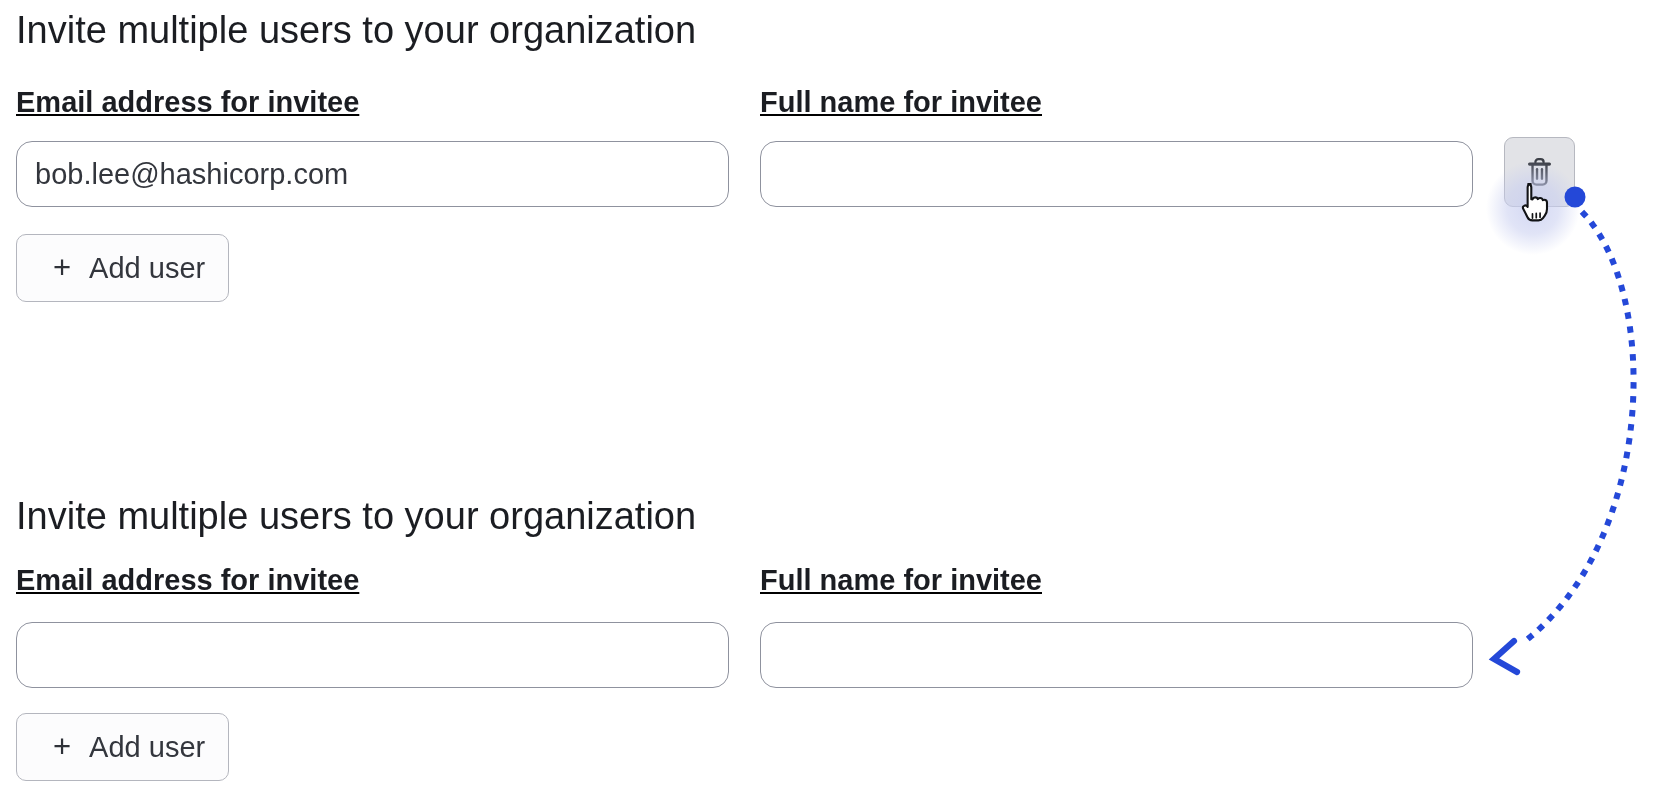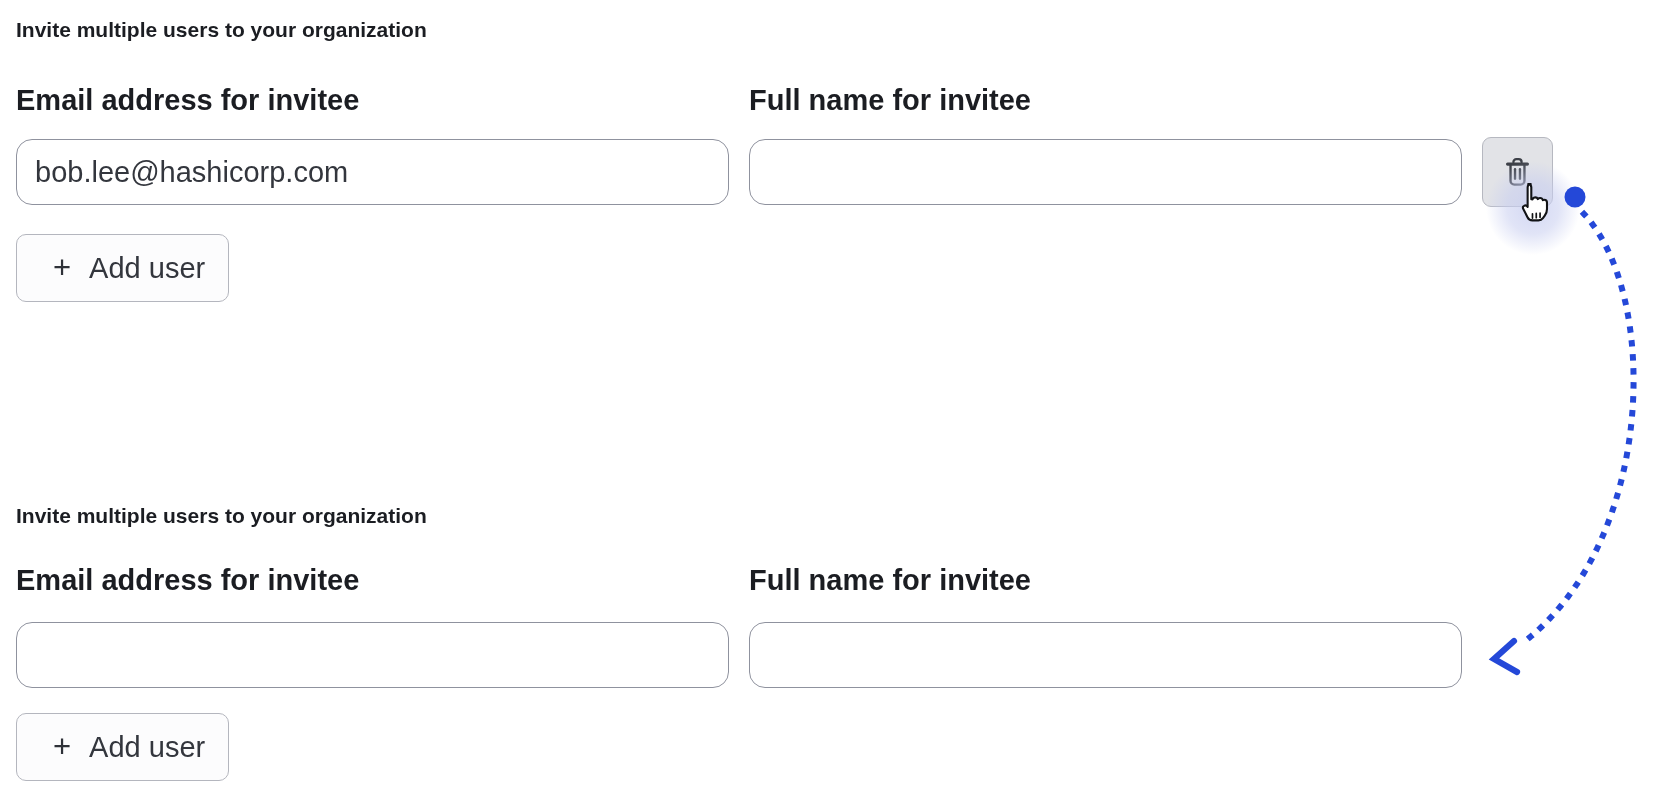--- a/index.html
+++ b/index.html
@@ -18,28 +18,28 @@
   html,body{background:#ffffff;}
   body{font-family:"Liberation Sans","DejaVu Sans",sans-serif;}
   .page{
     position:relative;
     width:1672px;height:800px;
     background:#ffffff;
     overflow:hidden;
   }
   .section{padding-left:16px;}
   .section h2{
-    font-size:21px;font-weight:700;line-height:36px;
+    font-size:38px;font-weight:400;line-height:36px;
     color:var(--text-dark);
     letter-spacing:0;
   }
   .section-1 h2{margin-top:12px;}
   .section-2{margin-top:196px;}
   .fields-row{
-    display:flex;gap:20px;align-items:center;
+    display:flex;gap:31px;align-items:flex-end;text-decoration:underline;
   }
   .field{width:713px;}
   .field label{
     display:block;
     font-size:29px;font-weight:700;line-height:36px;
     color:var(--text-dark);
     margin-bottom:21px;
   }
   .section-1 .fields-row{margin-top:32px;}
   .section-2 .fields-row{margin-top:28px;}

